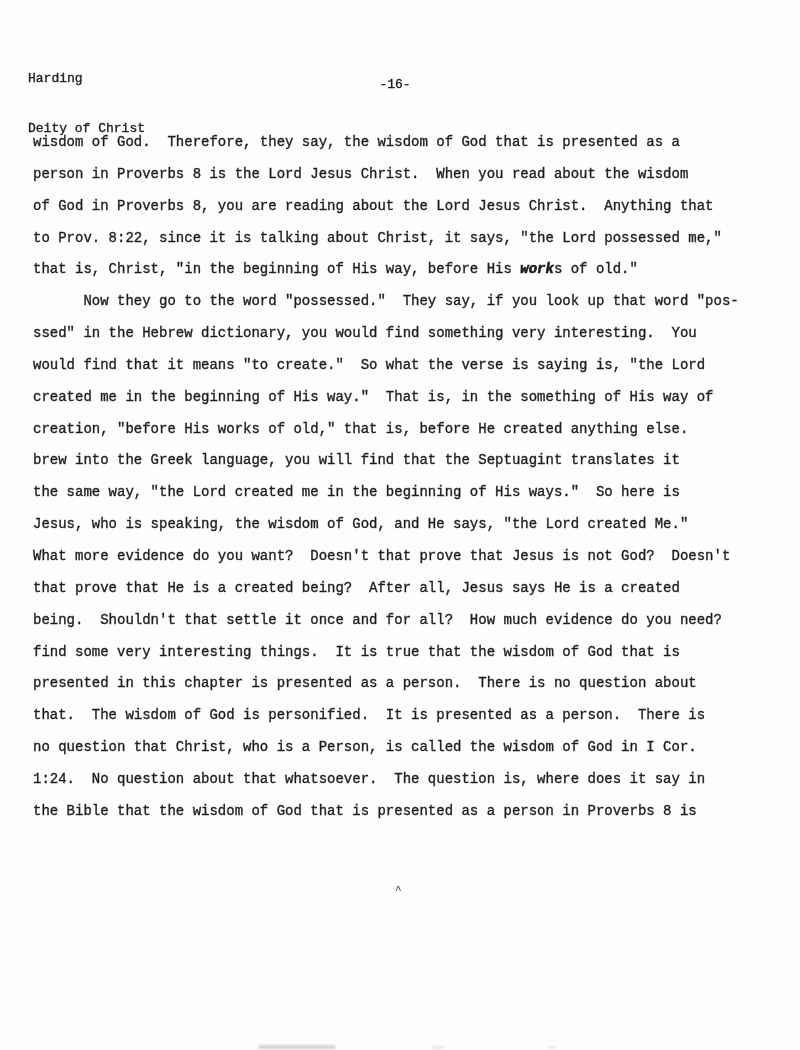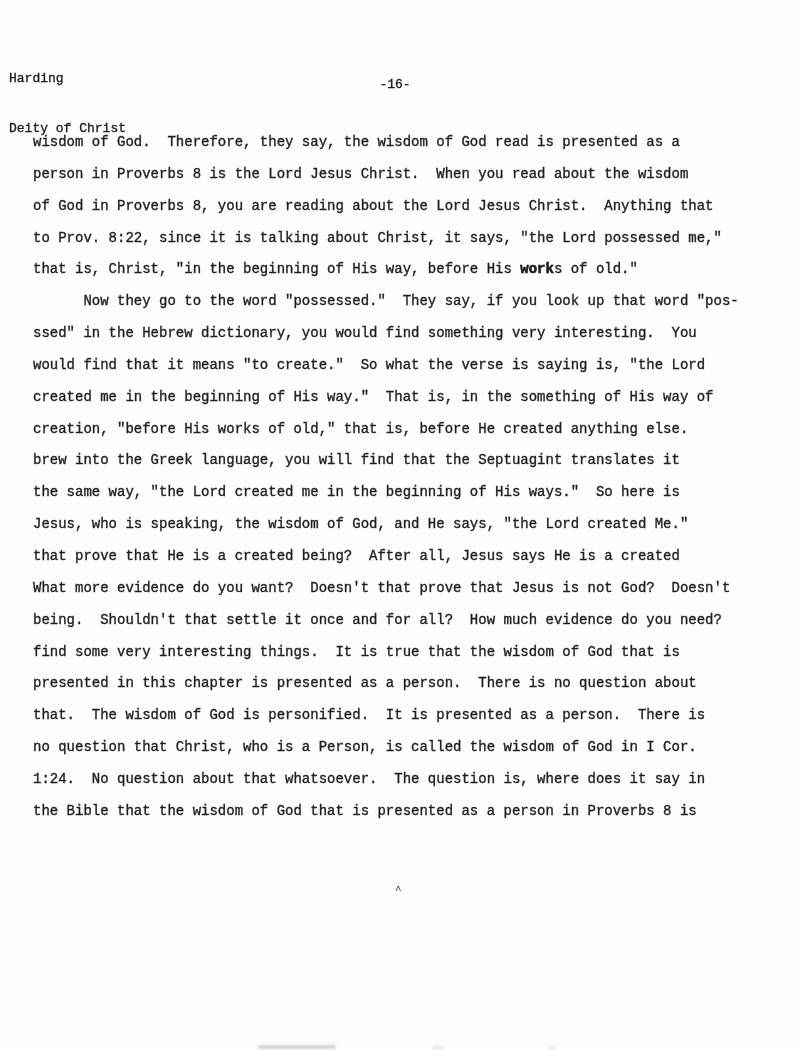--- a/index.html
+++ b/index.html
@@ -11,21 +11,21 @@
     overflow: hidden;
   }
   .page {
     position: relative;
     width: 800px;
     height: 1050px;
     background: #fdfdfc;
   }
   .doc-header {
     position: absolute;
-    left: 9px;
+    left: 28px;
     top: 38px;
     font-size: 13px;
     line-height: 16.5px;
     white-space: pre;
     -webkit-text-stroke: 0.35px #1e1e1e;
   }
   .page-number {
     position: absolute;
     top: 77px;
     left: 0;
@@ -43,20 +43,21 @@
     line-height: 31.85px;
     -webkit-text-stroke: 0.35px #1e1e1e;
   }
   .paragraph { }
   .line {
     white-space: pre;
     height: 31.85px;
   }
   .overstrike {
     font-weight: bold;
+    font-style: italic;
     -webkit-text-stroke: 0.55px #111;
   }
   .caret-mark {
     position: absolute;
     left: 395px;
     top: 884px;
     font-size: 11px;
     color: #2a2a2a;
   }
   .smudge {
@@ -76,37 +77,37 @@
 
   <div class="doc-header">
     <div>Harding</div>
     <div>Deity of Christ</div>
   </div>
 
   <div class="page-number">-16-</div>
 
   <div class="body-text" id="body-text">
       <div class="paragraph">
-        <div class="line">wisdom of God.  Therefore, they say, the wisdom of God read is presented as a</div>
+        <div class="line">wisdom of God.  Therefore, they say, the wisdom of God that is presented as a</div>
         <div class="line">person in Proverbs 8 is the Lord Jesus Christ.  When you read about the wisdom</div>
         <div class="line">of God in Proverbs 8, you are reading about the Lord Jesus Christ.  Anything that</div>
         <div class="line">to Prov. 8:22, since it is talking about Christ, it says, "the Lord possessed me,"</div>
         <div class="line"><span>that is, Christ, "in the beginning of His way, before His </span><span class="overstrike">work</span><span>s of old."</span></div>
       </div>
       <div class="paragraph">
         <div class="line">      Now they go to the word "possessed."  They say, if you look up that word "pos-</div>
         <div class="line">ssed" in the Hebrew dictionary, you would find something very interesting.  You</div>
         <div class="line">would find that it means "to create."  So what the verse is saying is, "the Lord</div>
         <div class="line">created me in the beginning of His way."  That is, in the something of His way of</div>
         <div class="line">creation, "before His works of old," that is, before He created anything else.</div>
         <div class="line">brew into the Greek language, you will find that the Septuagint translates it</div>
         <div class="line">the same way, "the Lord created me in the beginning of His ways."  So here is</div>
         <div class="line">Jesus, who is speaking, the wisdom of God, and He says, "the Lord created Me."</div>
+        <div class="line">What more evidence do you want?  Doesn't that prove that Jesus is not God?  Doesn't</div>
         <div class="line">that prove that He is a created being?  After all, Jesus says He is a created</div>
-        <div class="line">What more evidence do you want?  Doesn't that prove that Jesus is not God?  Doesn't</div>
         <div class="line">being.  Shouldn't that settle it once and for all?  How much evidence do you need?</div>
       </div>
       <div class="paragraph">
         <div class="line">find some very interesting things.  It is true that the wisdom of God that is</div>
         <div class="line">presented in this chapter is presented as a person.  There is no question about</div>
         <div class="line">that.  The wisdom of God is personified.  It is presented as a person.  There is</div>
         <div class="line">no question that Christ, who is a Person, is called the wisdom of God in I Cor.</div>
         <div class="line">1:24.  No question about that whatsoever.  The question is, where does it say in</div>
         <div class="line">the Bible that the wisdom of God that is presented as a person in Proverbs 8 is</div>
       </div>

